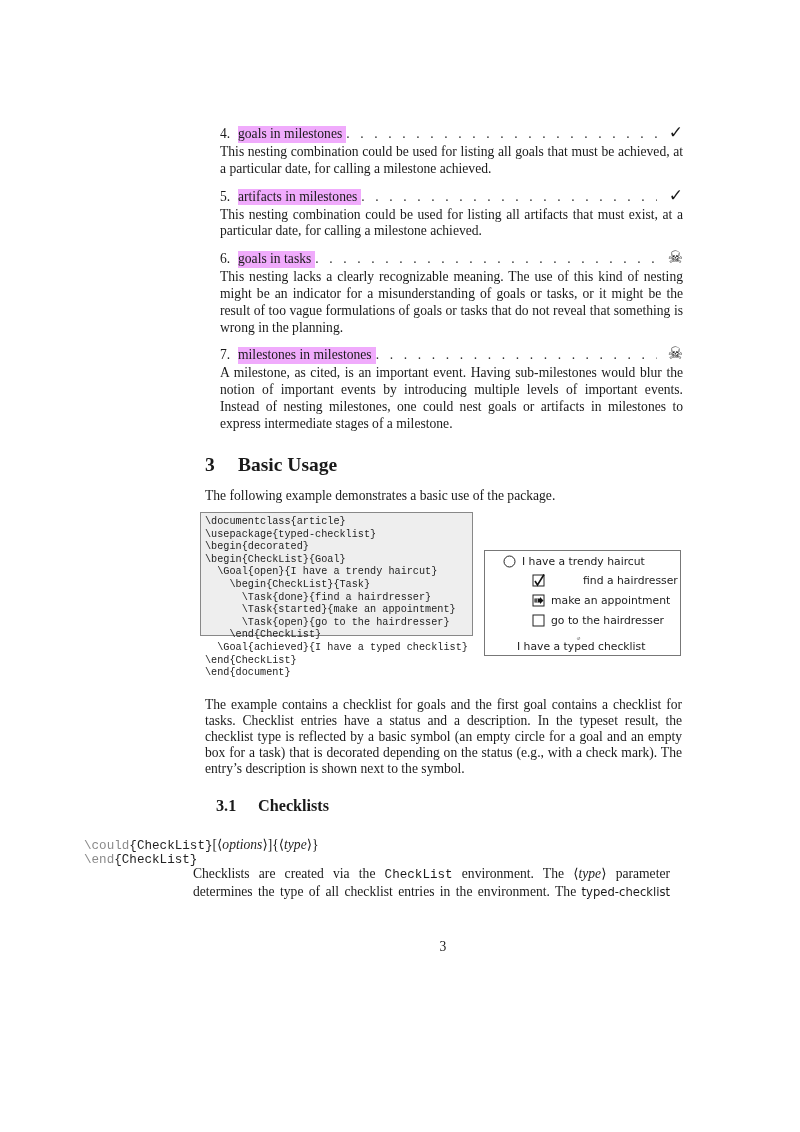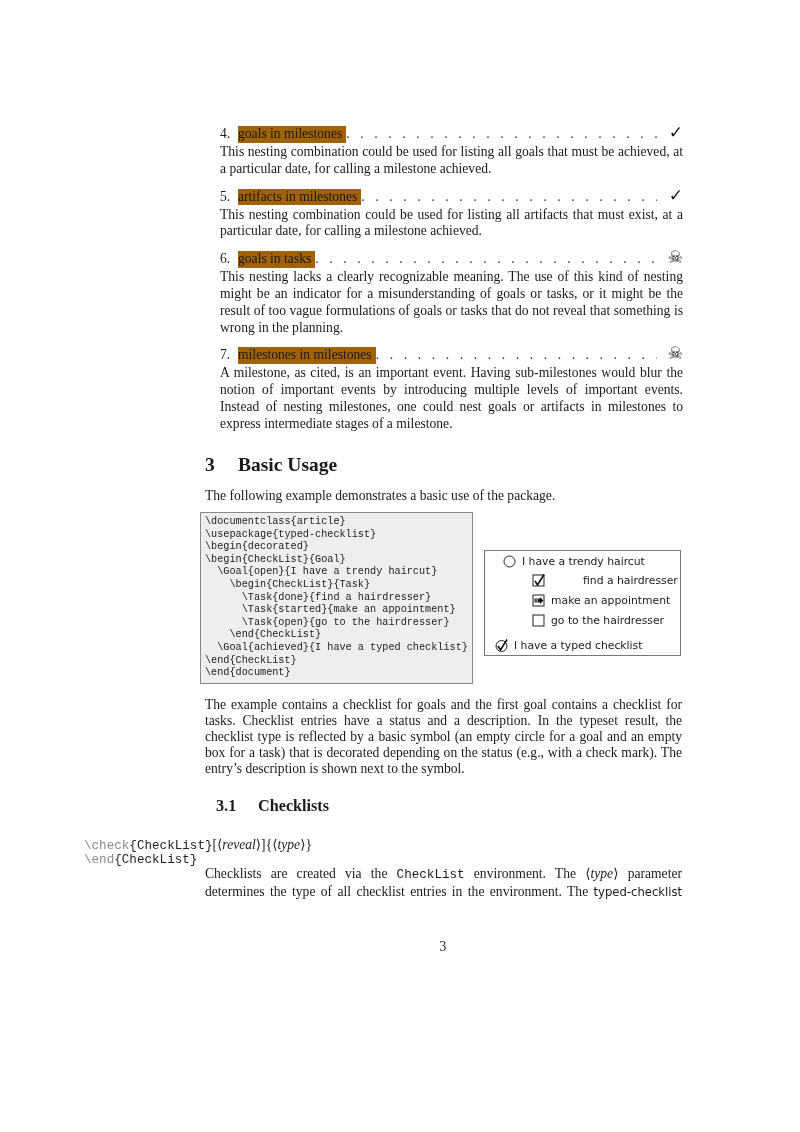--- a/index.html
+++ b/index.html
@@ -3,47 +3,47 @@
 <meta charset="utf-8">
 <style>
   html, body { margin: 0; padding: 0; background: #ffffff; }
   body { width: 800px; height: 1132px; position: relative; overflow: hidden;
          font-family: "DejaVu Serif", "Liberation Serif", serif; color: #1a1a1a; }
 
   .list { position: absolute; left: 220px; top: 125px; width: 463px; font-family: "Liberation Serif", serif; font-size: 13.6px; line-height: 16.8px; }
   .item { position: relative; margin-bottom: 10px; }
   .item-head { display: flex; align-items: baseline; position: relative; height: 19px; }
   .item-num { width: 18px; }
-  .item-title { white-space: nowrap; padding-right: 4px; background: #a16207; }
+  .item-title { white-space: nowrap; padding-right: 4px; background: #f0abfc; }
   .leader { flex: 1; overflow: hidden; white-space: nowrap; letter-spacing: 3.6px; color: #333; }
   .mark { width: 26px; text-align: right; font-size: 17px; }
   .item-desc { text-align: justify; }
 
   .section { position: absolute; left: 205px; top: 454px; font-family: "Liberation Serif", serif; font-weight: bold; font-size: 19.5px; }
   .section .num { display: inline-block; width: 33px; }
   .intro { position: absolute; left: 205px; top: 488px; font-family: "Liberation Serif", serif; font-size: 13.6px; }
 
-  .code-box { position: absolute; left: 200px; top: 512px; width: 273px; height: 172px; background: #eeeeee; border: 1px solid #888; box-sizing: border-box; padding: 3px 4px; }
+  .code-box { position: absolute; left: 200px; top: 512px; width: 273px; height: 124px; background: #eeeeee; border: 1px solid #888; box-sizing: border-box; padding: 3px 4px; }
   .code-line { font-family: "Liberation Mono", monospace; font-size: 10.2px; line-height: 12.6px; white-space: pre; color: #222; }
 
   .result-box { position: absolute; left: 484px; top: 550px; width: 197px; height: 106px; border: 1px solid #777; box-sizing: border-box; font-family: "DejaVu Sans", sans-serif; font-size: 10.8px; }
   .r-row { position: absolute; display: flex; align-items: center; height: 16px; }
   .r-sym { width: 13px; height: 13px; margin-right: 6px; }
 
   .para { position: absolute; left: 205px; top: 697px; width: 477px; font-family: "Liberation Serif", serif; font-size: 13.6px; line-height: 16px; text-align: justify; }
 
   .subsection { position: absolute; left: 205px; top: 797px; font-family: "Liberation Serif", serif; font-weight: bold; font-size: 16.2px; margin-left: 11px; }
   .subsection .num { display: inline-block; width: 42px; }
 
   .macro { position: absolute; left: 84px; font-family: "Liberation Mono", monospace; font-size: 12.6px; color: #222; }
   .macro .kw { color: #8a8a8a; }
   .macro .it { font-family: "Liberation Serif", serif; font-style: italic; font-size: 13.6px; }
   .macro .ang { font-family: "Liberation Serif", serif; font-size: 13.6px; }
 
-  .para2 { position: absolute; left: 205px; top: 866px; width: 477px; font-family: "Liberation Serif", serif; font-size: 13.6px; line-height: 16.7px; text-align: justify; text-align-last: justify; }
+  .para2 { position: absolute; left: 193px; top: 866px; width: 477px; font-family: "Liberation Serif", serif; font-size: 13.6px; line-height: 16.7px; text-align: justify; text-align-last: justify; }
   .tt { font-family: "Liberation Mono", monospace; font-size: 12.6px; }
   .pkg { font-family: "DejaVu Sans", sans-serif; font-size: 11.6px; }
 
   .page-num { position: absolute; left: 0; width: 886px; top: 939px; text-align: center; font-family: "Liberation Serif", serif; font-size: 13.6px; }
 </style>
 </head>
 <body>
 
 <div class="list">
   <div class="item">
@@ -126,37 +126,37 @@
       <path d="M4 4.5 V8.5 M5.5 4.5 V8.5" stroke="#fff" stroke-width="0.6"></path>
     </svg>
     <span>make an appointment</span>
   </div>
   <div class="r-row" style="left:47px; top:61px;">
     <svg class="r-sym" viewBox="0 0 13 13">
       <rect x="1" y="1" width="11" height="11" fill="none" stroke="#222" stroke-width="1"></rect>
     </svg>
     <span>go to the hairdresser</span>
   </div>
-  <div class="r-row" style="left:10px; top:86px;">
+  <div class="r-row" style="left:32px; top:86px;flex-direction:column;">
     <svg class="r-sym" viewBox="0 0 13 13">
       <circle cx="6.5" cy="7" r="5.5" fill="none" stroke="#222" stroke-width="1"></circle>
       <path d="M3 7 L5.5 11 L12 0.5" fill="none" stroke="#111" stroke-width="1.6"></path>
     </svg>
     <span>I have a typed checklist</span>
   </div>
 </div>
 
 <div class="para">The example contains a checklist for goals and the first goal contains a checklist for tasks. Checklist entries have a status and a description. In the typeset result, the checklist type is reflected by a basic symbol (an empty circle for a goal and an empty box for a task) that is decorated depending on the status (e.g., with a check mark). The entry’s description is shown next to the symbol.</div>
 
 <div class="subsection">
   <span class="num">3.1</span><span>Checklists</span>
 </div>
 
 <div class="macro" style="top:836px;">
-  <span class="kw">\check</span><span>{CheckList}</span><span class="ang">[⟨</span><span class="it">reveal</span><span class="ang">⟩]</span><span class="ang">{⟨</span><span class="it">type</span><span class="ang">⟩}</span>
+  <span class="kw">\could</span><span>{CheckList}</span><span class="ang">[⟨</span><span class="it">options</span><span class="ang">⟩]</span><span class="ang">{⟨</span><span class="it">type</span><span class="ang">⟩}</span>
 </div>
 <div class="macro" style="top:853px;">
   <span class="kw">\end</span><span>{CheckList}</span>
 </div>
 
 <div class="para2">
   <div><span>Checklists are created via the </span><span class="tt">CheckList</span><span> environment.  The </span><span>⟨</span><i>type</i><span>⟩</span><span> parameter</span></div>
   <div><span>determines the type of all checklist entries in the environment. The </span><span class="pkg">typed-checklist</span></div>
 </div>
 

